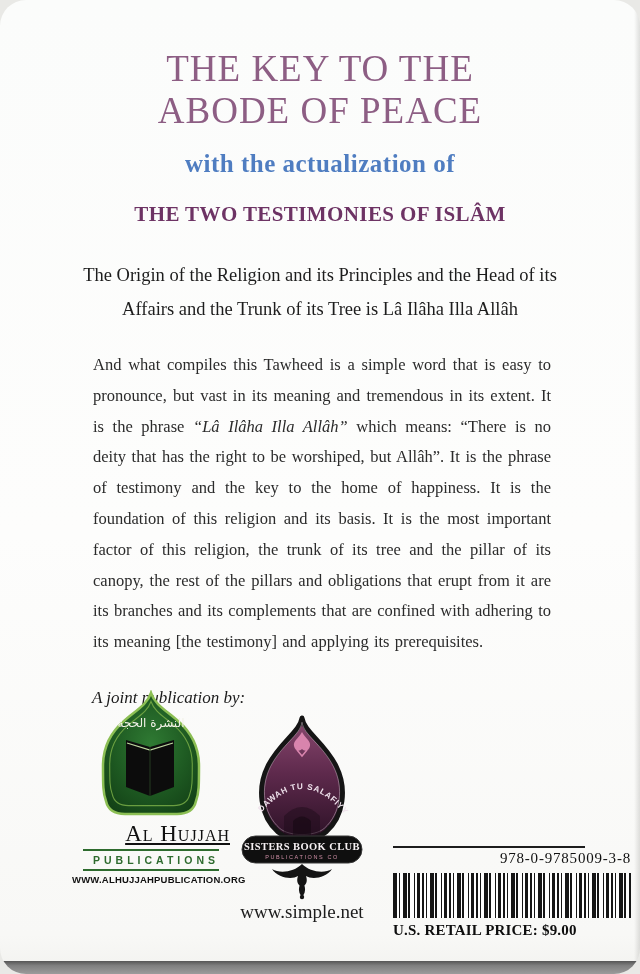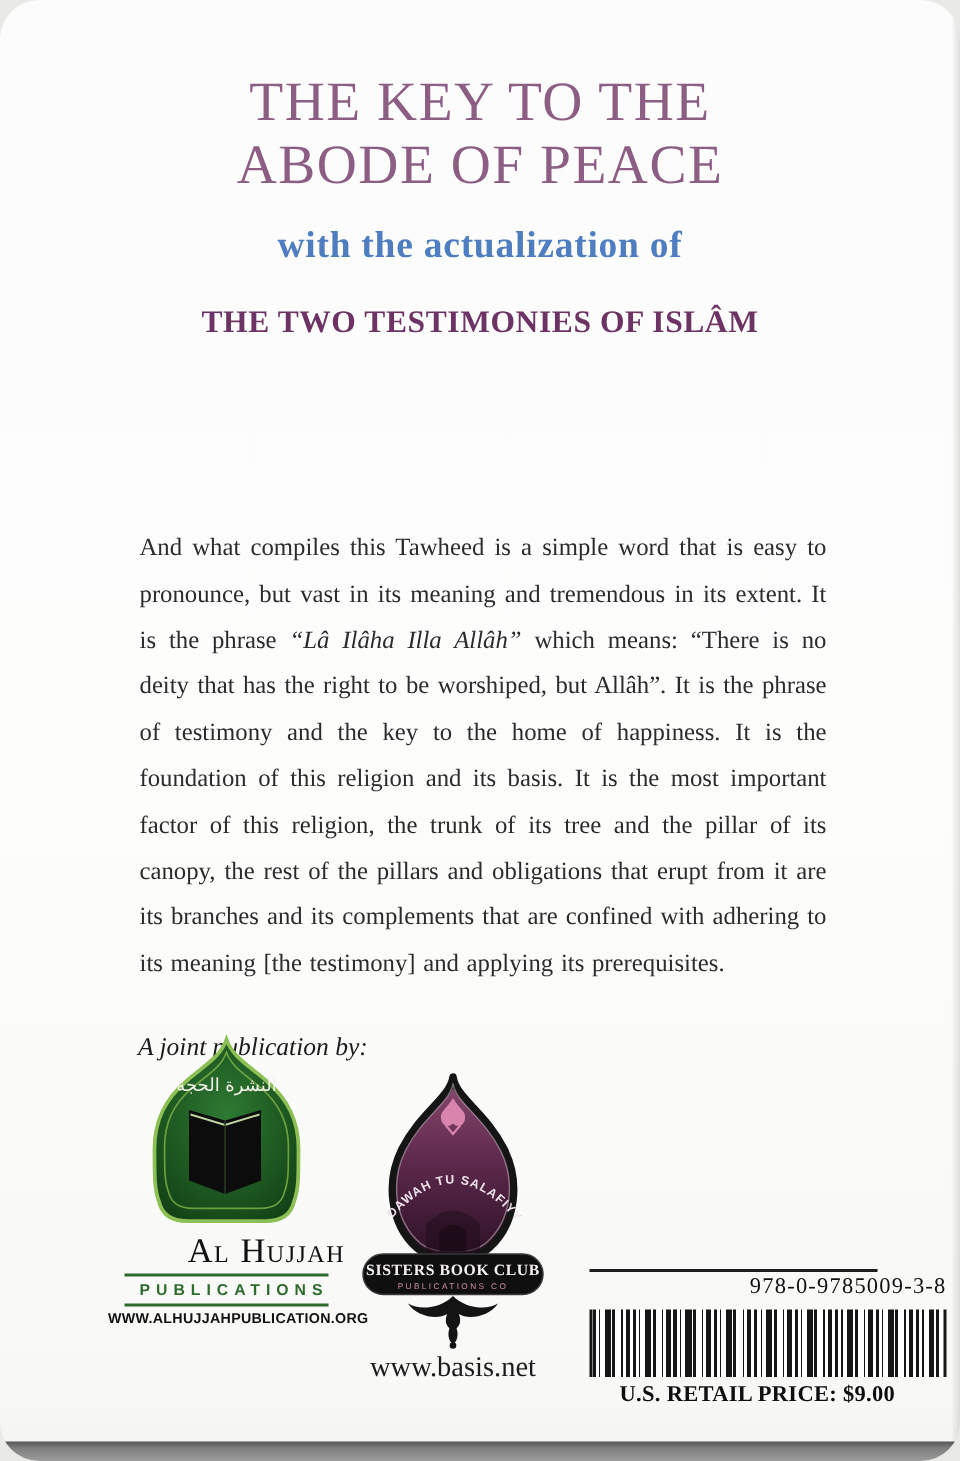--- a/index.html
+++ b/index.html
@@ -76,20 +76,21 @@
     text-align: right;
   }
   .alhujjah svg { display: block; margin: 0 auto; }
   .ah-name {
     margin-top: 3px;
     font-size: 23px;
     color: #101010;
     letter-spacing: 1px;
     font-variant: small-caps;
     text-transform: none;
+    text-decoration: underline;
   }
   .ah-sub {
     width: 136px; margin: 2px auto 0 auto;
     padding: 3px 0;
     border-top: 2px solid #2e6b2e;
     border-bottom: 2px solid #2e6b2e;
     color: #2e6b2e;
     font-size: 10.5px;
     font-weight: bold;
     letter-spacing: 4px;
@@ -145,37 +146,40 @@
       #ffffff 25px, #ffffff 27px);
     border-left: 2px solid #161616;
     border-right: 2px solid #161616;
   }
   .bc-price {
     position: absolute; top: 78px; left: 0;
     font-size: 15px;
     font-weight: bold;
     color: #0e0e0e;
     letter-spacing: 0.2px;
-    margin-left: 20px;
   }
 </style>
 </head>
 <body>
 
 <div class="page">
 
   <div class="title">
     <div>THE KEY TO THE</div>
     <div>ABODE OF PEACE</div>
   </div>
 
   <div class="connector">with the actualization of</div>
 
   <div class="series">THE TWO TESTIMONIES OF ISLÂM</div>
 
+  <div class="tagline">
+    <div>The Origin of the Religion and its Principles and the Head of its</div>
+    <div>Affairs and the Trunk of its Tree is Lâ Ilâha Illa Allâh</div>
+  </div>
 
   <p class="body-text"><span>And what compiles this Tawheed is a simple word that is easy to pronounce, but vast in its meaning and tremendous in its extent. It is the phrase </span><span class="it">“Lâ Ilâha Illa Allâh”</span><span> which means: “There is no deity that has the right to be worshiped, but Allâh”. It is the phrase of testimony and the key to the home of happiness. It is the foundation of this religion and its basis. It is the most important factor of this religion, the trunk of its tree and the pillar of its canopy, the rest of the pillars and obligations that erupt from it are its branches and its complements that are confined with adhering to its meaning [the testimony] and applying its prerequisites.</span></p>
 
   <div class="joint-label">A joint publication by:</div>
 
   <div class="alhujjah">
     <svg width="124" height="128" viewBox="0 0 124 128">
       <defs>
         <radialGradient id="gGrad" cx="50%" cy="42%" r="70%">
           <stop offset="0%" stop-color="#2f7a33"></stop>
@@ -214,21 +218,21 @@
       </text>
       <path d="M46,122 L46,102 Q64,84 82,102 L82,122 Z" fill="#1d0c1a" opacity="0.5"></path>
       <path d="M55,122 L55,107 Q64,98 73,107 L73,122 Z" fill="#150913" opacity="0.6"></path>
       <rect x="4" y="122" width="120" height="27" rx="13.5" fill="#0f0f0f" stroke="#3a3a3a" stroke-width="1"></rect>
       <text x="64" y="136" text-anchor="middle" font-size="10.5" font-weight="bold" fill="#f5f0f2" letter-spacing="0.4" font-family="'Liberation Serif',serif">SISTERS BOOK CLUB</text>
       <text x="64" y="145" text-anchor="middle" font-size="5.5" fill="#cf8fa6" letter-spacing="1.6" font-family="'Liberation Sans',sans-serif">PUBLICATIONS CO</text>
       <path d="M64,150 C56,158 42,160 34,155 C40,164 54,166 60,162 C58,168 60,171 64,173 C68,171 70,168 68,162 C74,166 88,164 94,155 C86,160 72,158 64,150 Z" fill="#141414"></path>
       <path d="M64,167 C61,171 60,176 62,180 C63,182 65,182 66,180 C68,176 67,171 64,167 Z" fill="#141414"></path>
       <circle cx="64" cy="183" r="2.2" fill="#141414"></circle>
     </svg>
-    <div class="sbc-site">www.basis.net</div>
+    <div class="sbc-site">www.simple.net</div>
   </div>
 
   <div class="barcode-block">
     <div class="bc-rule"></div>
     <div class="bc-isbn">978-0-9785009-3-8</div>
     <div class="bc-bars"></div>
     <div class="bc-price">U.S. RETAIL PRICE: $9.00</div>
   </div>
 
   <div class="right-edge"></div>

